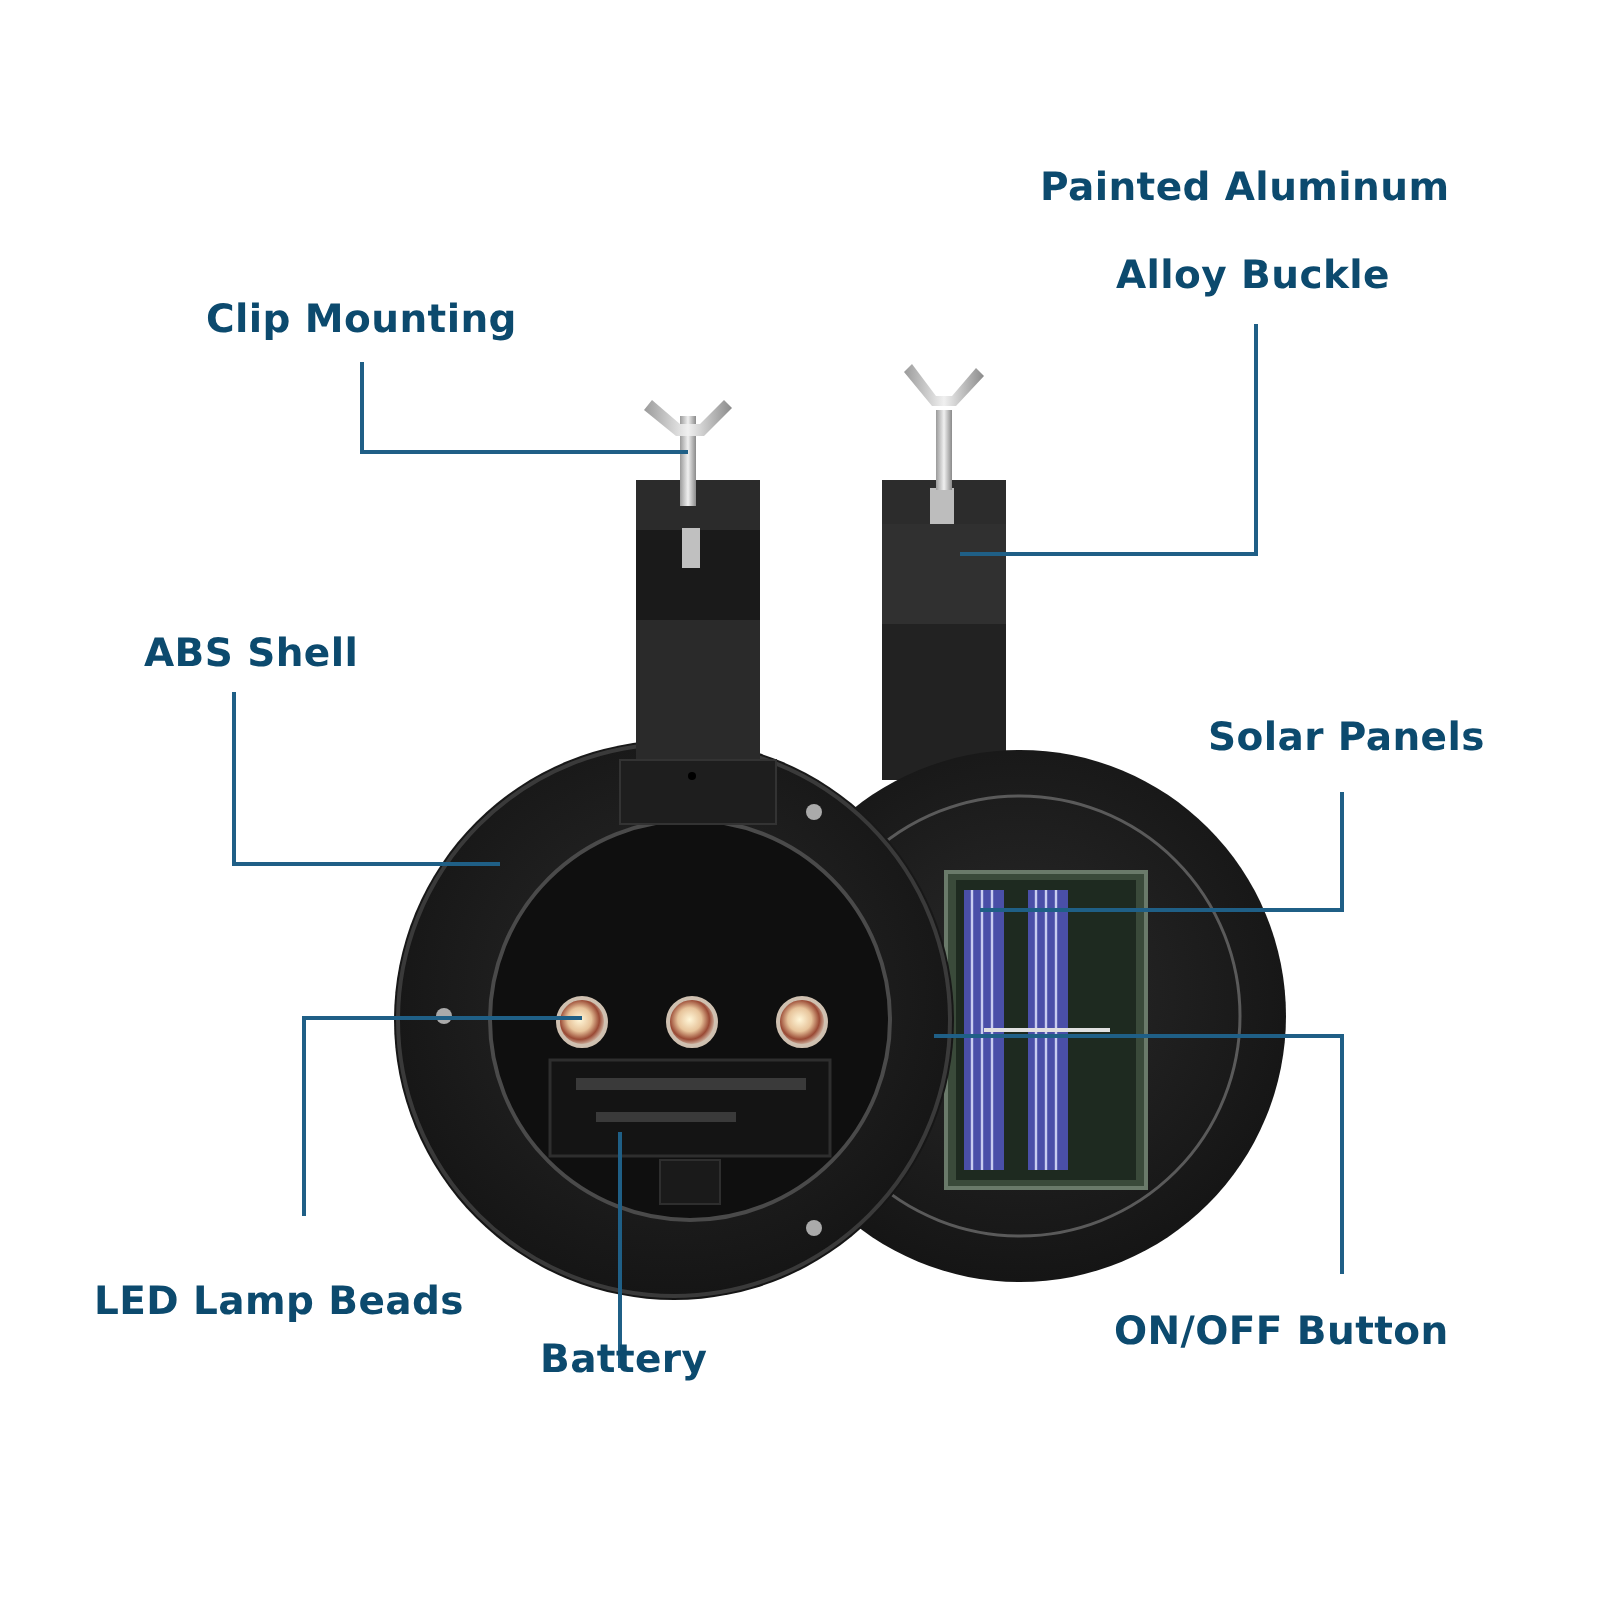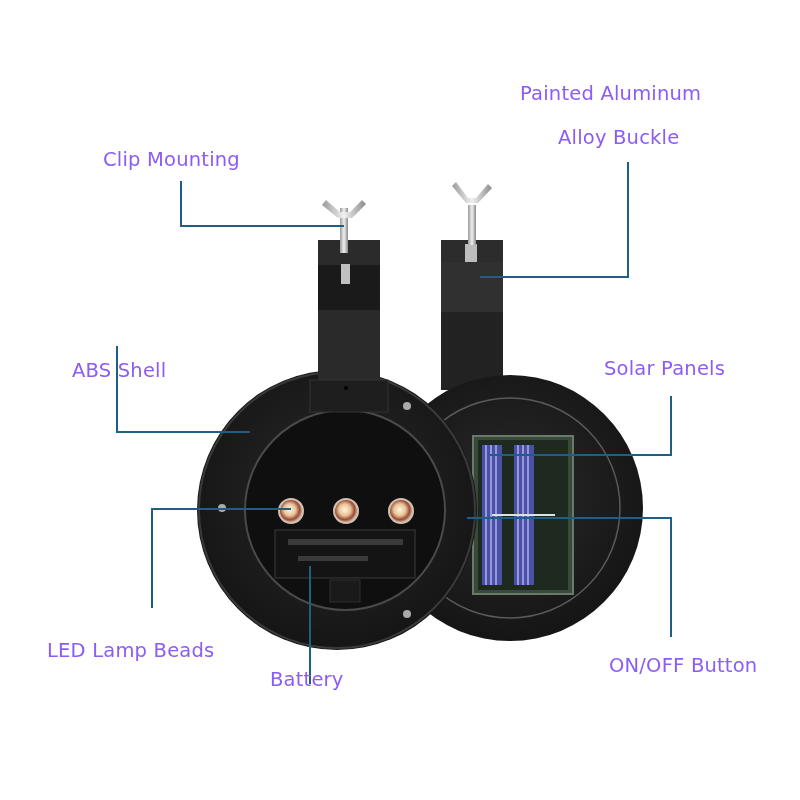--- a/index.html
+++ b/index.html
@@ -1,17 +1,17 @@
 <!DOCTYPE html>
 <html><head>
 <meta charset="utf-8">
 <style>
   html, body { margin:0; padding:0; background:#ffffff; }
   body { width:800px; height:800px; position:relative; overflow:hidden; font-family:"Liberation Sans", sans-serif; }
-  .label { position:absolute; color:#8b5cf6; font-size:21px; font-weight:400; letter-spacing:0.2px; white-space:nowrap; font-family:"DejaVu Sans", sans-serif; font-size:19.5px; }
+  .label { position:absolute; color:#0c4a6e; font-size:21px; font-weight:700; letter-spacing:0.2px; white-space:nowrap; font-family:"DejaVu Sans", sans-serif; font-size:19.5px; }
   .line { position:absolute; background:#1f5f86; }
   svg.product { position:absolute; left:0; top:0; }
 </style>
 </head>
 <body>
 
 <svg class="product" width="800" height="800" viewBox="0 0 800 800">
   <defs>
     <radialGradient id="shellGrad" cx="50%" cy="45%" r="55%">
       <stop offset="0%" stop-color="#2a2a2a"></stop>
@@ -112,17 +112,17 @@
 <div class="line" style="left:151px;top:508px;width:140px;height:2px;"></div>
 
 <div class="line" style="left:467px;top:517px;width:205px;height:2px;"></div>
 <div class="line" style="left:670px;top:517px;width:2px;height:120px;"></div>
 
 <div class="line" style="left:309px;top:566px;width:2px;height:118px;"></div>
 
 <div class="label" style="left:520px;top:82px;">Painted Aluminum</div>
 <div class="label" style="left:558px;top:126px;">Alloy Buckle</div>
 <div class="label" style="left:103px;top:148px;">Clip Mounting</div>
-<div class="label" style="left:72px;top:315px;margin-top:44px;">ABS Shell</div>
+<div class="label" style="left:72px;top:315px;">ABS Shell</div>
 <div class="label" style="left:604px;top:357px;">Solar Panels</div>
 <div class="label" style="left:47px;top:606px;margin-top:33px;">LED Lamp Beads</div>
-<div class="label" style="left:609px;top:654px;">ON/OFF Button</div>
+<div class="label" style="left:557px;top:654px;">ON/OFF Button</div>
 <div class="label" style="left:270px;top:668px;">Battery</div>
 
 </body></html>

